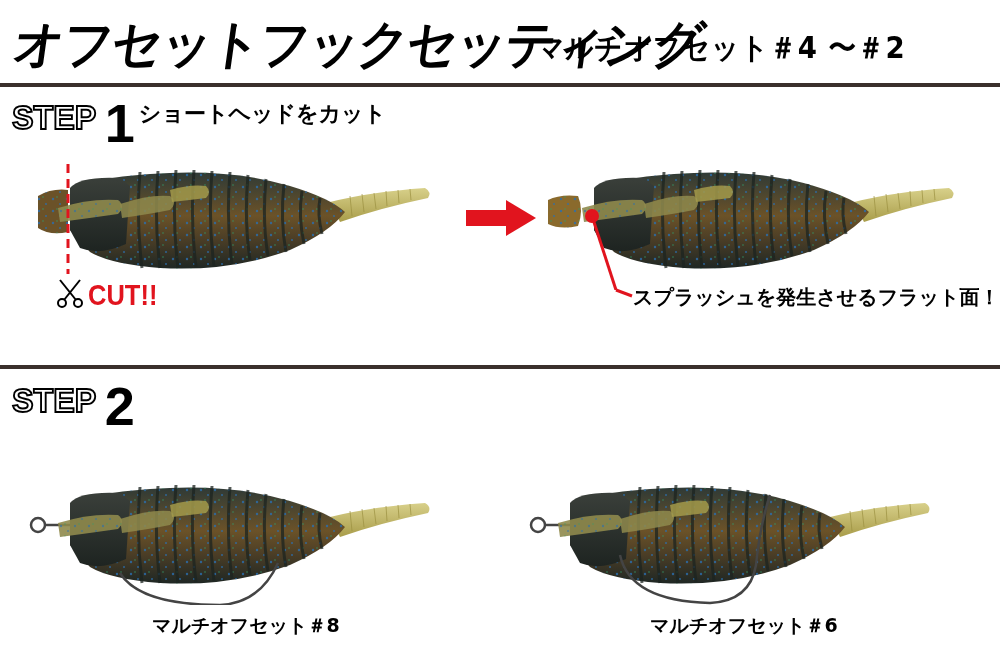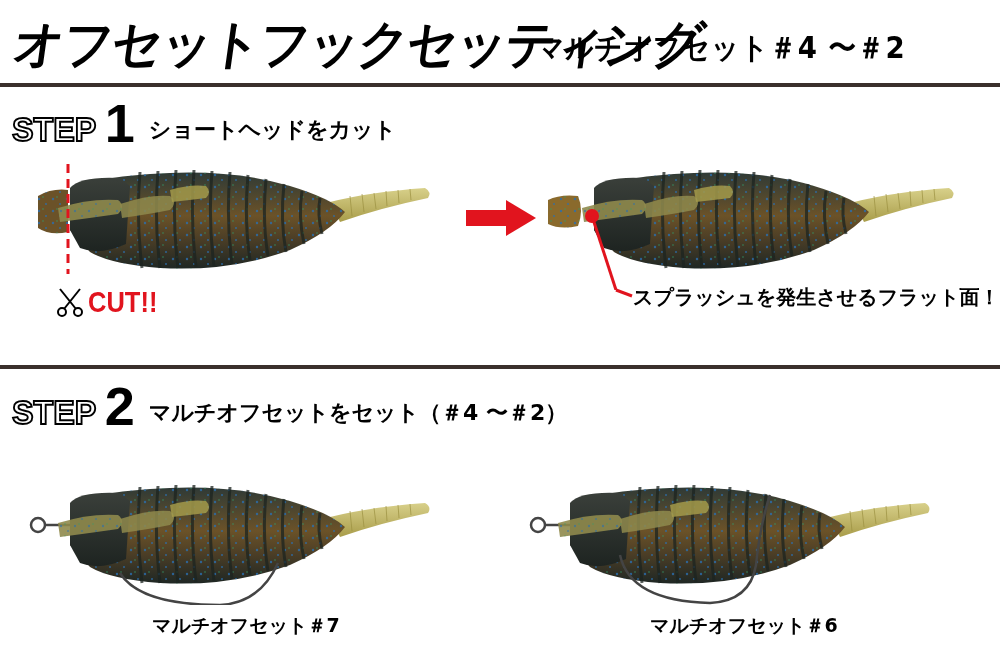--- a/index.html
+++ b/index.html
@@ -16,41 +16,41 @@
   .title-sub {
     position: absolute; left: 536px; top: 30px;
     font-family: "DejaVu Sans", sans-serif; font-weight: bold;
     font-size: 30px; line-height: 36px; letter-spacing: 1px; color: #000;
     transform: scaleX(0.92); transform-origin: left center;
   }
   .rule { position: absolute; left: 0; width: 1000px; height: 4px; background: #3a302c; }
   .rule.r1 { top: 83px; }
   .rule.r2 { top: 365px; }
 
-  .step-head { position: absolute; left: 12px; display: flex; align-items: flex-end; }
+  .step-head { position: absolute; left: 12px; display: flex; align-items: flex-start; }
   .step-word {
     font-family: "Liberation Sans", sans-serif; font-weight: bold;
     font-size: 34px; line-height: 34px; color: #fff;
     -webkit-text-stroke: 2px #000; letter-spacing: 0px;
     transform: scaleX(0.95); transform-origin: left bottom;
   }
   .step-num {
     font-family: "Liberation Sans", sans-serif; font-weight: bold;
     font-size: 54px; line-height: 46px; color: #000; margin-left: 4px;
   }
   .step-text {
     font-family: "DejaVu Sans", sans-serif; font-weight: bold;
-    font-size: 22px; line-height: 28px; color: #000; margin-left: 14px; margin-bottom: 2px;
+    font-size: 22px; line-height: 28px; color: #000; margin-left: 4px; margin-bottom: 2px;
   }
   .step1 { top: 100px; }
   .step2 { top: 383px; }
 
   .lure { position: absolute; }
   .cut-label {
-    position: absolute; left: 56px; top: 285px; display: flex; align-items: center;
+    position: absolute; left: 56px; top: 278px; display: flex; 
   }
   .cut-text {
     font-family: "Liberation Sans", sans-serif; font-weight: bold; font-size: 30px;
     color: #e1141e; margin-left: 4px; transform: scaleX(0.85); transform-origin: left center;
   }
   .callout {
     position: absolute; left: 633px; top: 284px;
     font-family: "DejaVu Sans", sans-serif; font-weight: bold; font-size: 20px;
     color: #000; letter-spacing: 0px;
   }
@@ -172,30 +172,29 @@
 <svg class="overlay" width="1000" height="650">
   <polyline points="616,290 632,296" fill="none" stroke="#e1141e" stroke-width="3"></polyline>
 </svg>
 <div class="callout">スプラッシュを発生させるフラット面！</div>
 
 <div class="rule r2"></div>
 
 <div class="step-head step2">
   <span class="step-word">STEP</span>
   <span class="step-num">2</span>
-  <span class="step-text">マルチオフセットをセット（＃4 〜＃2）</span>
 </div>
 
 <svg class="lure" style="left:20px; top:455px;" width="460" height="150" viewBox="0 0 460 150">
   <circle cx="18" cy="70" r="7" fill="none" stroke="#444" stroke-width="2.5"></circle>
   <line x1="25" y1="70" x2="50" y2="70" stroke="#444" stroke-width="2.5"></line>
   <use href="#lureBody" x="10" y="20"></use>
   <path d="M100,118 Q120,150 200,150 Q240,148 258,108" fill="none" stroke="#444" stroke-width="2.5"></path>
 </svg>
-<div class="caption c1">マルチオフセット＃7</div>
+<div class="caption c1">マルチオフセット＃8</div>
 
 <svg class="lure" style="left:520px; top:455px;" width="460" height="150" viewBox="0 0 460 150">
   <circle cx="18" cy="70" r="7" fill="none" stroke="#444" stroke-width="2.5"></circle>
   <line x1="25" y1="70" x2="50" y2="70" stroke="#444" stroke-width="2.5"></line>
   <use href="#lureBody" x="10" y="20"></use>
   <path d="M100,100 Q110,146 190,148 Q230,146 236,110 Q240,70 250,40" fill="none" stroke="#444" stroke-width="2.5"></path>
 </svg>
 <div class="caption c2">マルチオフセット＃6</div>
 
 </body></html>

